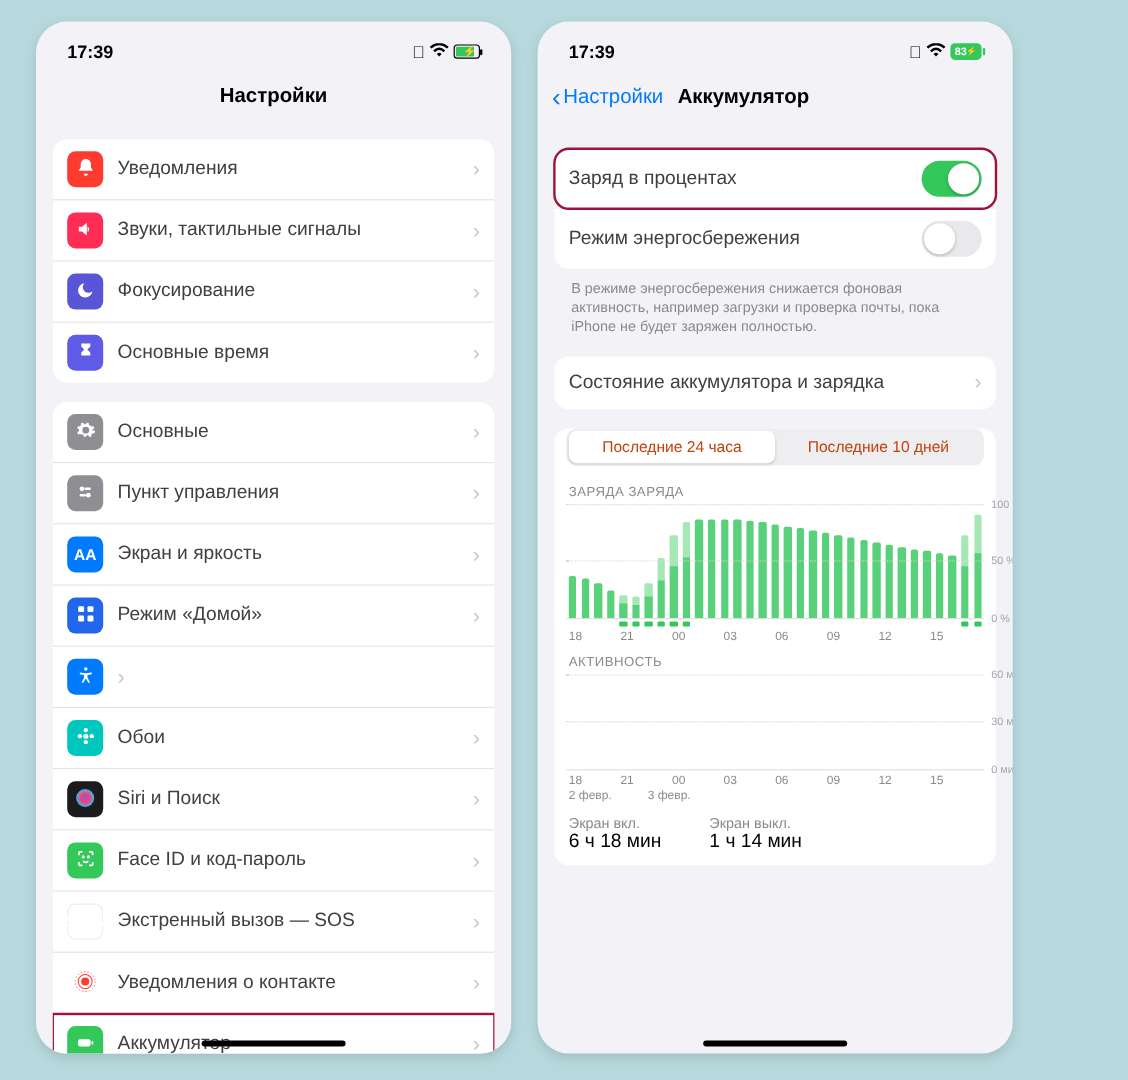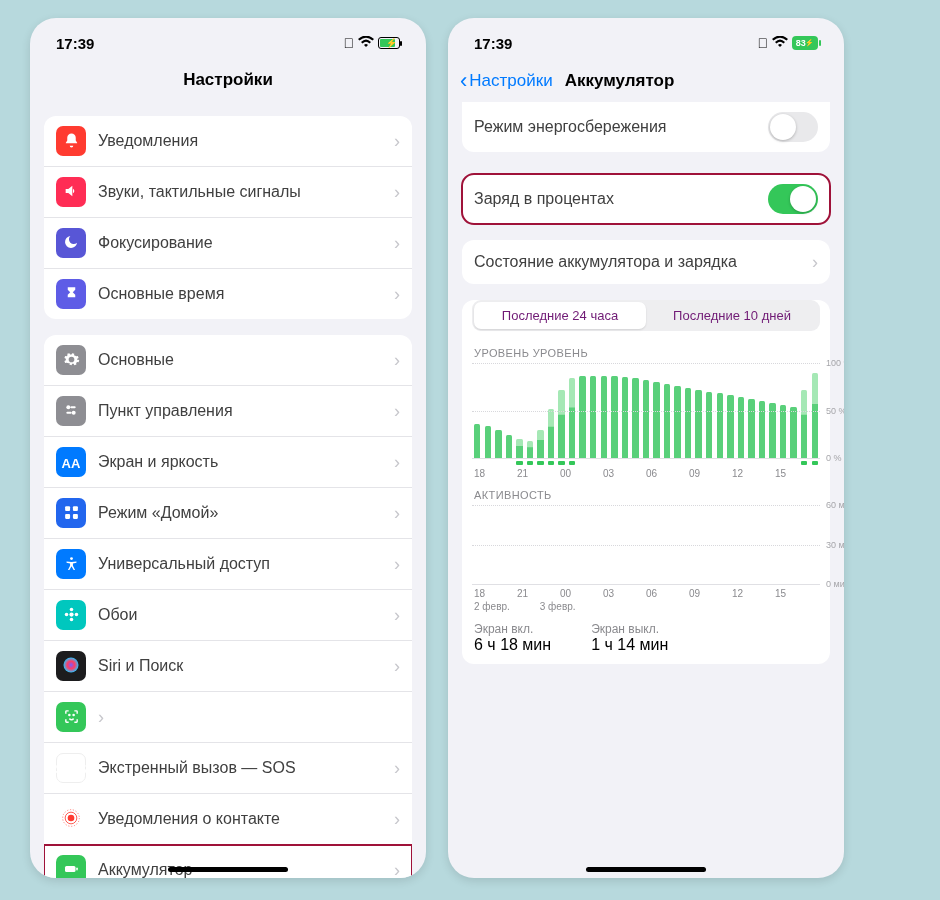--- a/index.html
+++ b/index.html
@@ -76,21 +76,21 @@
   }
   .toggle.on { background:#34c759; }
   .toggle.on .knob { right:2px; }
   .toggle.off { background:#e9e9eb; }
   .toggle.off .knob { left:2px; }
   .seg {
     display:flex; background:#eeeef0; border-radius:9px; padding:2px; margin:10px 10px 6px 10px;
   }
   .seg button {
     flex:1; border:none; background:transparent; font-size:13px; padding:6px 4px;
-    border-radius:7px; color:#701a75;
+    border-radius:7px; color:#c2410c;
   }
   .seg button.active { background:#fff; box-shadow:0 1px 2px rgba(0,0,0,0.12); font-weight:500;}
   .card { background:#fff; border-radius:12px; margin-top:16px; padding-bottom:10px; }
   .sect-h { font-size:11px; letter-spacing:0.4px; color:#8a8a8e; padding:10px 12px 4px 12px;}
   .chart-wrap { padding:0 10px; position:relative; }
   .chart {
     height:96px; display:flex; align-items:flex-end; gap:1.2%; padding:0 2px;
     border-bottom:0.5px solid #e0e0e4; position:relative;
   }
   .chart.act { height:80px; }
@@ -213,21 +213,20 @@
           <span class="row-label">Режим «Домой»</span>
           <span class="chev">›</span>
         </div>
         <div class="row">
           <div class="icon-box c-blue">
             <span class="ic"><svg viewBox="0 0 24 24" width="17" height="17" fill="#fff">
                 <circle cx="12" cy="5" r="2"></circle>
                 <path d="M5 9l7 1 7-1v2l-5 1v3l3 6h-2l-3-5-3 5H7l3-6v-3L5 11V9z"></path>
               </svg></span>
           </div>
-          <span class="row-label">Универсальный доступ</span>
           <span class="chev">›</span>
         </div>
         <div class="row">
           <div class="icon-box c-teal">
             <span class="ic"><svg viewBox="0 0 24 24" width="17" height="17" fill="#fff">
                 <circle cx="12" cy="12" r="3"></circle>
                 <circle cx="12" cy="5" r="2.5"></circle>
                 <circle cx="12" cy="19" r="2.5"></circle>
                 <circle cx="5" cy="12" r="2.5"></circle>
                 <circle cx="19" cy="12" r="2.5"></circle>
@@ -254,20 +253,21 @@
         </div>
         <div class="row">
           <div class="icon-box c-green">
             <span class="ic"><svg viewBox="0 0 24 24" width="17" height="17" fill="none" stroke="#fff" stroke-width="2">
                 <path d="M4 8V5a1 1 0 0 1 1-1h3M20 8V5a1 1 0 0 0-1-1h-3M4 16v3a1 1 0 0 0 1 1h3M20 16v3a1 1 0 0 1-1 1h-3"></path>
                 <circle cx="9" cy="10" r="0.8" fill="#fff"></circle>
                 <circle cx="15" cy="10" r="0.8" fill="#fff"></circle>
                 <path d="M9 15c1 1 2 1.5 3 1.5s2-.5 3-1.5"></path>
               </svg></span>
           </div>
+          <span class="row-label">Face ID и код-пароль</span>
           <span class="chev">›</span>
         </div>
         <div class="row">
           <div class="icon-box c-sos">
             <span class="ic">SOS</span>
           </div>
           <span class="row-label">Экстренный вызов — SOS</span>
           <span class="chev">›</span>
         </div>
         <div class="row">
@@ -314,51 +314,52 @@
   </div>
   <div class="nav-header">
     <div class="back">
       <span class="back-chev">‹</span>
       <span>Настройки</span>
     </div>
     <div class="title">Аккумулятор</div>
   </div>
 
   <div class="scroll">
+    <div class="group highlight" style="margin-top:22px">
+      <div class="row">
+        <span class="row-label">Заряд в процентах</span>
+        <span class="toggle on">
+            <span class="knob"></span>
+          </span>
+      </div>
+    </div>
     <div class="group" style="margin-top:0;border-radius:0 0 12px 12px">
       <div class="row">
         <span class="row-label">Режим энергосбережения</span>
         <span class="toggle off">
             <span class="knob"></span>
           </span>
       </div>
     </div>
-    <div class="group highlight" style="margin-top:22px">
-      <div class="row">
-        <span class="row-label">Заряд в процентах</span>
-        <span class="toggle on">
-            <span class="knob"></span>
-          </span>
-      </div>
-    </div>
+    <div class="footnote">В режиме энергосбережения снижается фоновая активность, например загрузки и проверка почты, пока iPhone не будет заряжен полностью.</div>
 
     <div class="group">
       <div class="row">
         <span class="row-label">Состояние аккумулятора и зарядка</span>
         <span class="chev">›</span>
       </div>
     </div>
 
     <div class="card">
       <div class="seg">
         <button class="active">Последние 24 часа</button>
         <button>Последние 10 дней</button>
       </div>
 
-      <div class="sect-h">УРОВЕНЬ УРОВЕНЬ</div>
+      <div class="sect-h">ЗАРЯДА ЗАРЯДА</div>
       <div class="chart-wrap">
         <div class="chart" id="level-chart">
           <div class="grid-line" style="top:0%"></div>
           <div class="grid-line" style="top:50%"></div>
           <span class="ylab" style="top:0%">100 %</span>
           <span class="ylab" style="top:50%">50 %</span>
           <span class="ylab" style="top:100%">0 %</span>
         <div class="bar" style="height: 36%; background: rgb(89, 208, 122);"></div>
             <div class="bar" style="height: 34%; background: rgb(89, 208, 122);"></div>
             <div class="bar" style="height: 30%; background: rgb(89, 208, 122);"></div>

